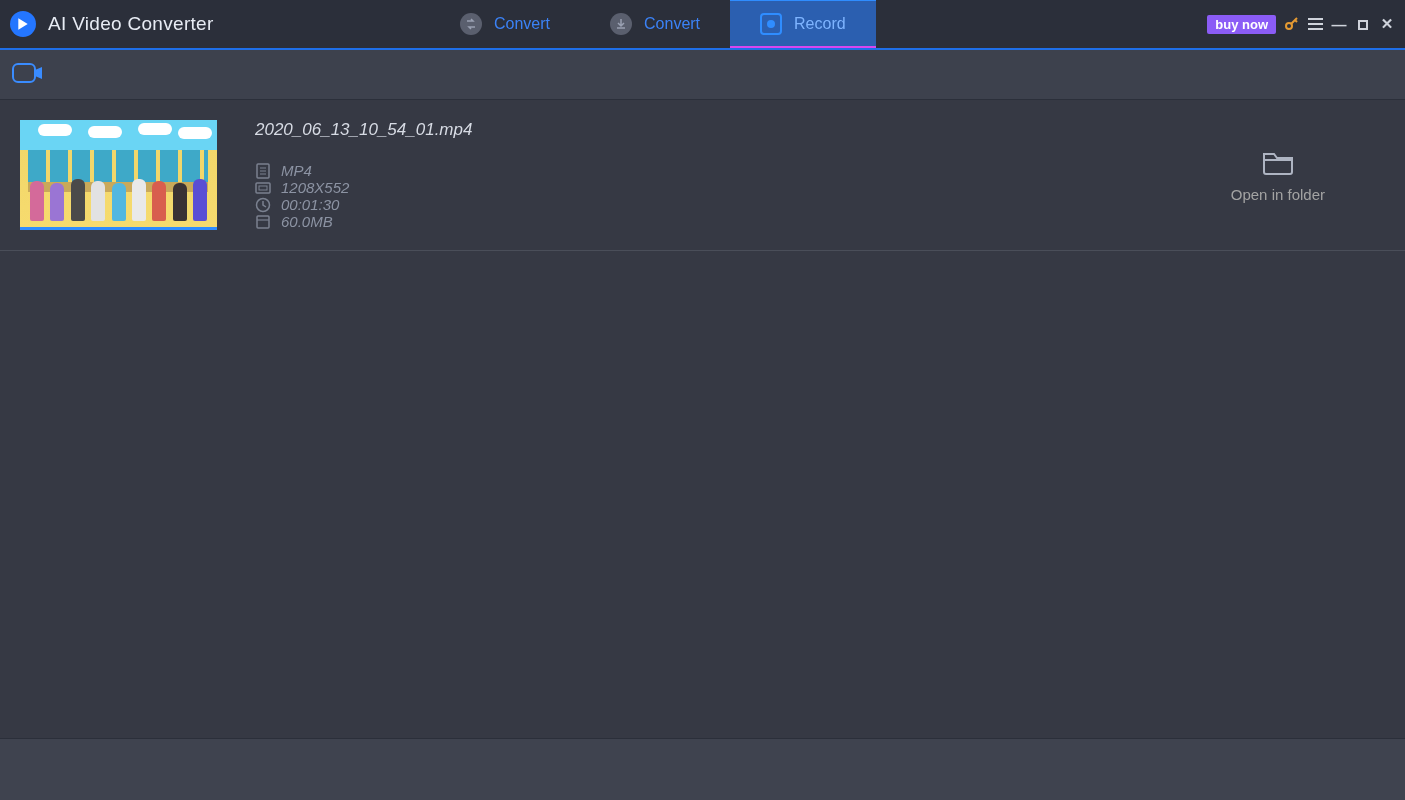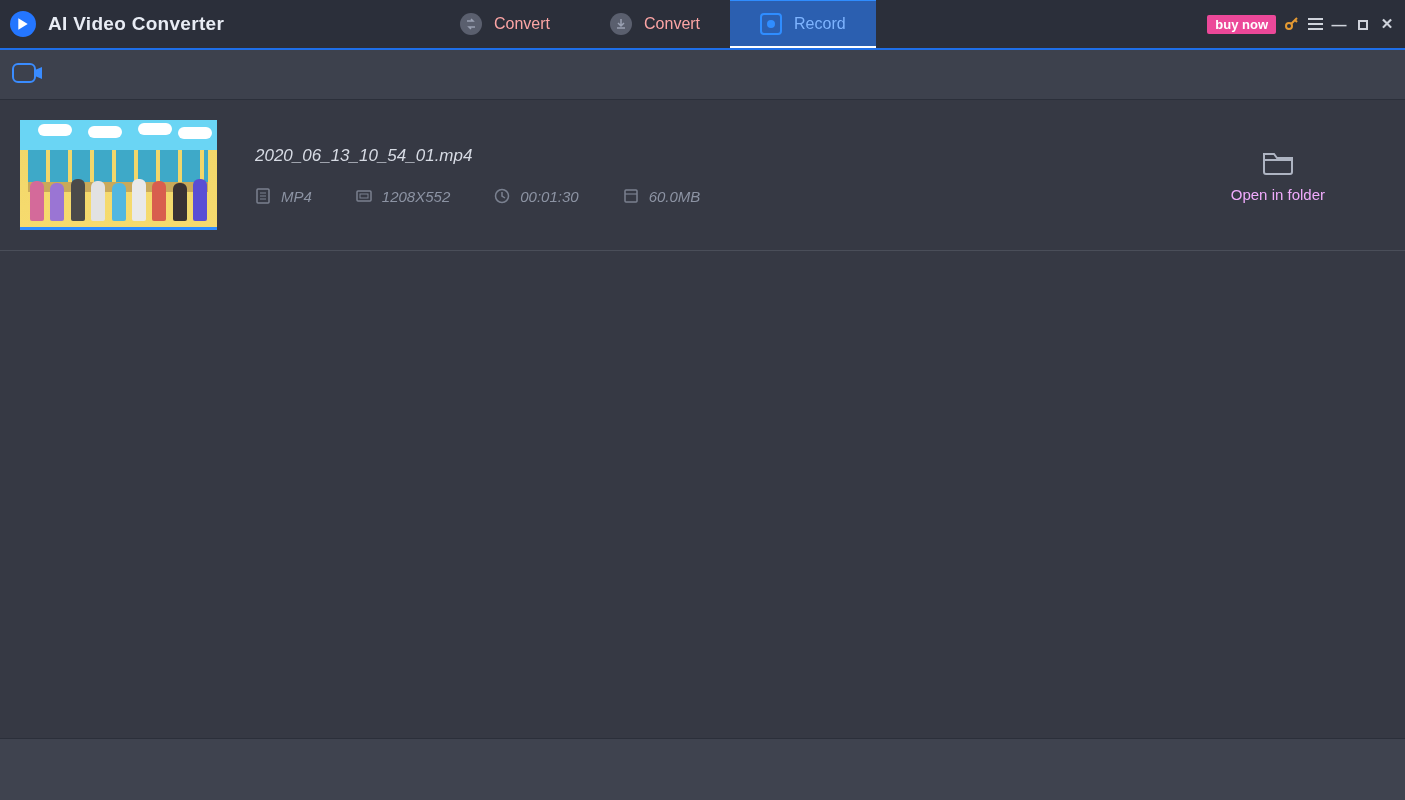--- a/index.html
+++ b/index.html
@@ -5,34 +5,34 @@
   * { margin:0; padding:0; box-sizing:border-box; font-family:"Segoe UI",Arial,sans-serif; }
   html,body { width:1405px; height:800px; overflow:hidden; background:#2e3440; }
   .app { width:1405px; height:800px; background:#363944; display:flex; flex-direction:column; }
 
   
   .titlebar { height:50px; background:#2b2f3a; display:flex; align-items:center; border-bottom:2px solid #1f6fe8; position:relative; }
   .titlebar::before{content:"";position:absolute;top:0;left:0;right:0;height:2px;background:linear-gradient(90deg,#2476ff 0%,#2476ff 100%);opacity:0;}
   .logo-block { display:flex; align-items:center; gap:12px; padding-left:10px; min-width:260px; }
   .logo-icon { width:26px; height:26px; border-radius:50%; background:#2476ff; display:flex; align-items:center; justify-content:center; }
   .logo-icon svg{width:12px;height:14px;}
-  .app-title { color:#e8ecf4; font-size:19px; font-weight:700; letter-spacing:0.3px; }
+  .app-title { color:#e8ecf4; font-size:19px; font-weight:400; letter-spacing:0.3px; }
 
   .nav { display:flex; align-items:stretch; height:100%; margin-left:170px; }
-  .nav-item { display:flex; align-items:center; gap:12px; padding:0 30px; color:#fca5a5; font-size:16px; cursor:pointer; position:relative; }
+  .nav-item { display:flex; align-items:center; gap:12px; padding:0 30px; color:#3b82f6; font-size:16px; cursor:pointer; position:relative; }
   .nav-item .nav-icon{width:22px;height:22px;border-radius:50%;background:#5a5f6e;display:flex;align-items:center;justify-content:center;}
-  .nav-item.active { background:#2b5fb0; color:#7eb4ff; border-top:2px solid #2f8dff; border-bottom:2px solid #ffffff; margin-top:-1px;}
+  .nav-item.active { background:#2b5fb0; color:#7eb4ff; border-top:2px solid #2f8dff; border-bottom:2px solid #d946ef; margin-top:-1px;}
   .nav-item-download .nav-icon{background:#5a5f6e;}
   .nav-item span.label{white-space:nowrap;}
 
   .rec-icon{width:22px;height:22px;border:2px solid #2f8dff;border-radius:4px;display:flex;align-items:center;justify-content:center;}
   .rec-icon::after{content:"";width:8px;height:8px;border-radius:50%;background:#2f8dff;}
 
   .win-controls{ margin-left:auto; display:flex; align-items:center; gap:8px; padding-right:10px; }
-  .buy-now{ background:#ec4899; color:#fff; font-size:13px; font-weight:600; padding:2px 8px; border-radius:2px; cursor:pointer;}
+  .buy-now{ background:#8b5cf6; color:#fff; font-size:13px; font-weight:600; padding:2px 8px; border-radius:2px; cursor:pointer;}
   .key-icon{font-size:14px;color:#e49a32;cursor:pointer;}
   .hamburger{width:15px;height:12px;display:flex;flex-direction:column;justify-content:space-between;cursor:pointer;}
   .hamburger div{height:2px;background:#cfd3db;}
   .win-btn{color:#cfd3db;font-size:15px;cursor:pointer;width:16px;text-align:center;font-weight:bold;}
   .win-sq{width:10px;height:10px;border:2px solid #cfd3db;display:inline-block;}
 
   
   .toolbar{height:50px;background:#3d414d;display:flex;align-items:center;padding-left:12px;border-bottom:1px solid #2b2f3a;}
   .cam-icon{cursor:pointer;}
 
@@ -45,25 +45,25 @@
   .thumb .window{position:absolute;top:30px;left:8px;width:180px;height:32px;background:repeating-linear-gradient(90deg,#3ea9c8 0 18px,#f2d76a 18px 22px);} 
   .thumb .window2{position:absolute;top:62px;left:8px;width:180px;height:10px;background:#c9a95a;}
   .thumb .people{position:absolute;bottom:6px;left:10px;right:10px;height:44px;display:flex;align-items:flex-end;justify-content:space-between;}
   .thumb .p{width:14px;border-radius:6px 6px 2px 2px;}
   .p1{height:40px;background:#d46a9a;} .p2{height:38px;background:#9a75d4;} .p3{height:42px;background:#4a4a4a;}
   .p4{height:40px;background:#e2e2e2;} .p5{height:38px;background:#52b7e0;} .p6{height:42px;background:#e9e9e9;}
   .p7{height:40px;background:#d85e4e;} .p8{height:38px;background:#3a3234;} .p9{height:42px;background:#5a4ed4;}
 
   .file-info{flex:1;display:flex;flex-direction:column;gap:22px;font-style:italic;}
   .file-name{color:#d7dbe4;font-size:17px;}
-  .meta{display:flex;gap:44px;align-items:flex-start;}
+  .meta{display:flex;align-items:flex-start;flex-direction:column;}
   .meta-item{display:flex;align-items:center;gap:10px;color:#8c93a3;font-size:15px;}
   .meta-item svg{opacity:0.8;}
 
-  .open-folder{display:flex;flex-direction:column;align-items:center;gap:10px;color:#f0abfc;font-size:15px;cursor:pointer;padding-right:60px;justify-content:flex-end;}
+  .open-folder{display:flex;flex-direction:column;align-items:center;gap:10px;color:#a3a3a3;font-size:15px;cursor:pointer;padding-right:60px;justify-content:flex-end;}
 
   
   .footer{height:62px;background:#3f434f;border-top:1px solid #2b2f3a;}
 </style>
 </head>
 <body>
 
 <div class="app">
 
   <div class="titlebar">

